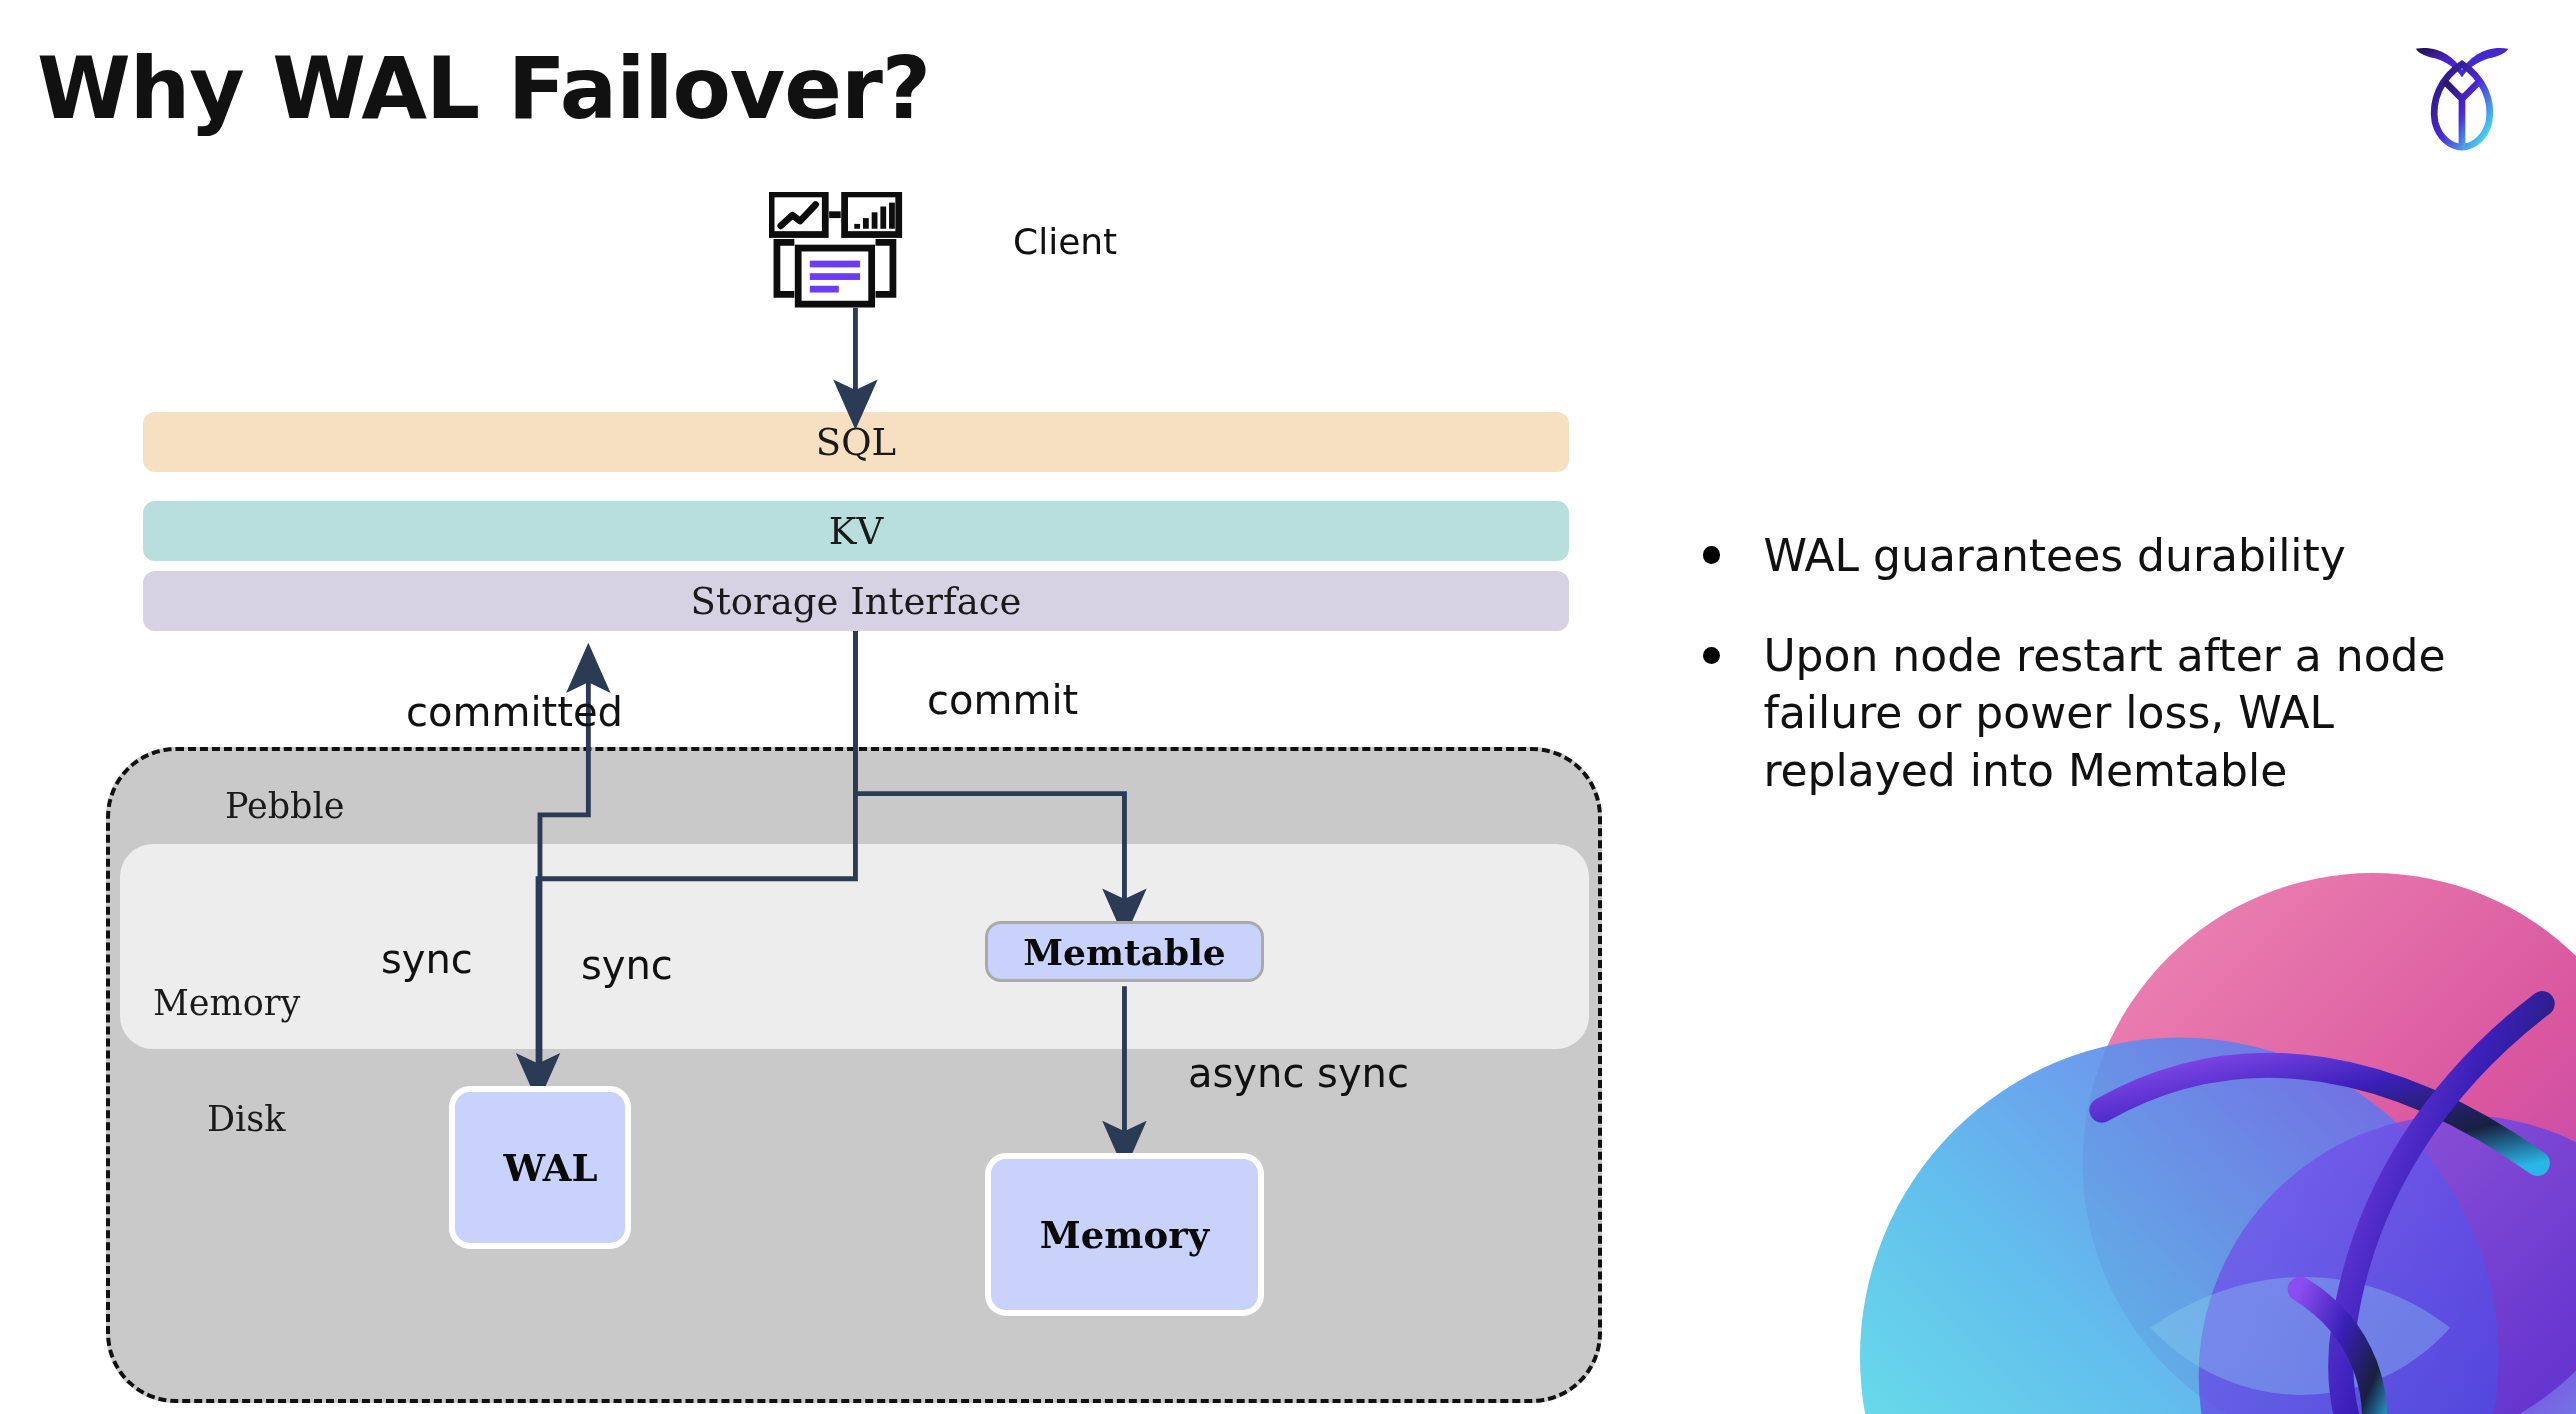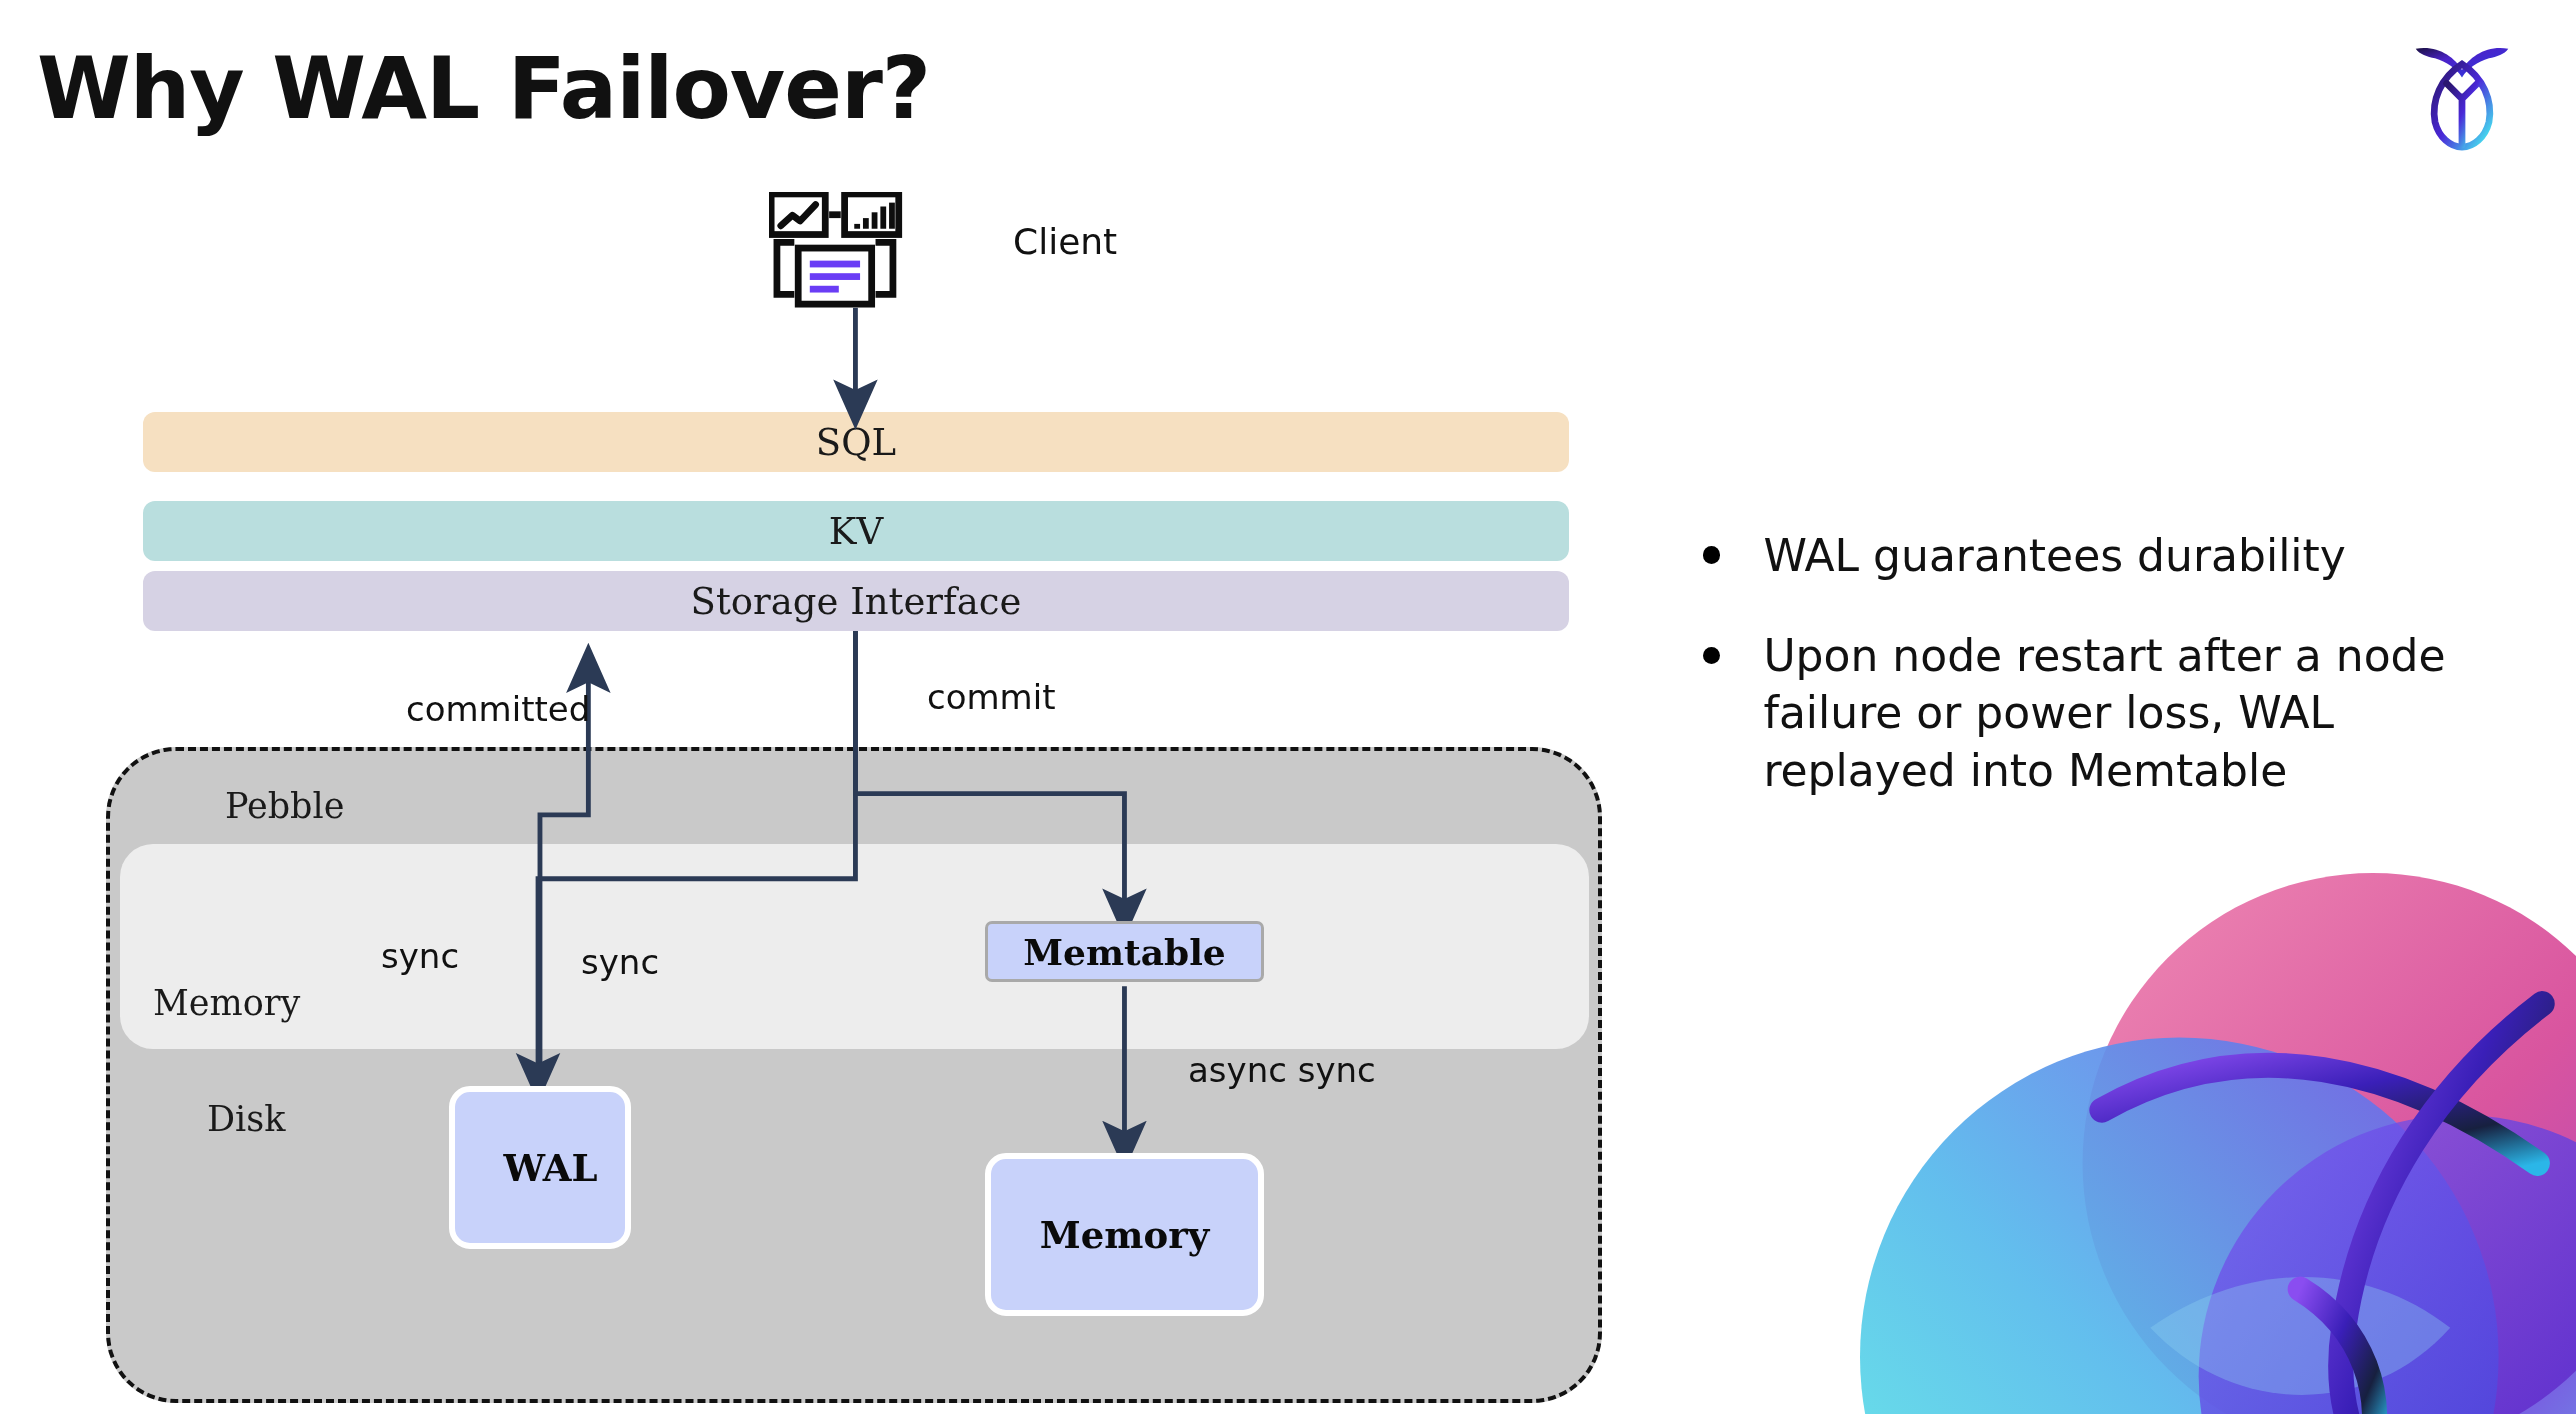--- a/index.html
+++ b/index.html
@@ -75,36 +75,36 @@
   
   .node{
     position:absolute;
     background:#C8D2FA;
     display:flex;align-items:center;justify-content:center;
     font-family:"DejaVu Serif", serif;font-weight:700;color:#0a0a0a;
     box-sizing:border-box;
   }
   .node-memtable{
     left:985px;top:921px;width:279px;height:61px;
-    border:3.9px solid #A9A9A9;border-radius:7px;font-size:36px;
+    border:3.9px solid #A9A9A9;border-radius:16px;font-size:36px;
   }
   .node-wal{
     left:449px;top:1086px;width:182px;height:163px;
     border:6.8px solid #ffffff;border-radius:21px;font-size:37px;padding-left:21px;
   }
   .node-sstable{
     left:985px;top:1153px;width:279px;height:163px;
     border:6.8px solid #ffffff;border-radius:21px;font-size:37px;
   }
 
   
   .edge-label{
     position:absolute;
     font-family:"DejaVu Sans", sans-serif;
-    font-size:34px;color:#111;white-space:nowrap;
+    font-size:40px;color:#111;white-space:nowrap;
   }
   .lbl-committed{left:406px;top:689px;}
   .lbl-commit{left:927px;top:677px;}
   .lbl-sync1{left:381px;top:936px;}
   .lbl-sync2{left:581px;top:942px;}
   .lbl-asyncflush{left:1188px;top:1050px;}
 
   
   .connectors{position:absolute;left:0;top:0;width:2576px;height:1415px;pointer-events:none;}
 

